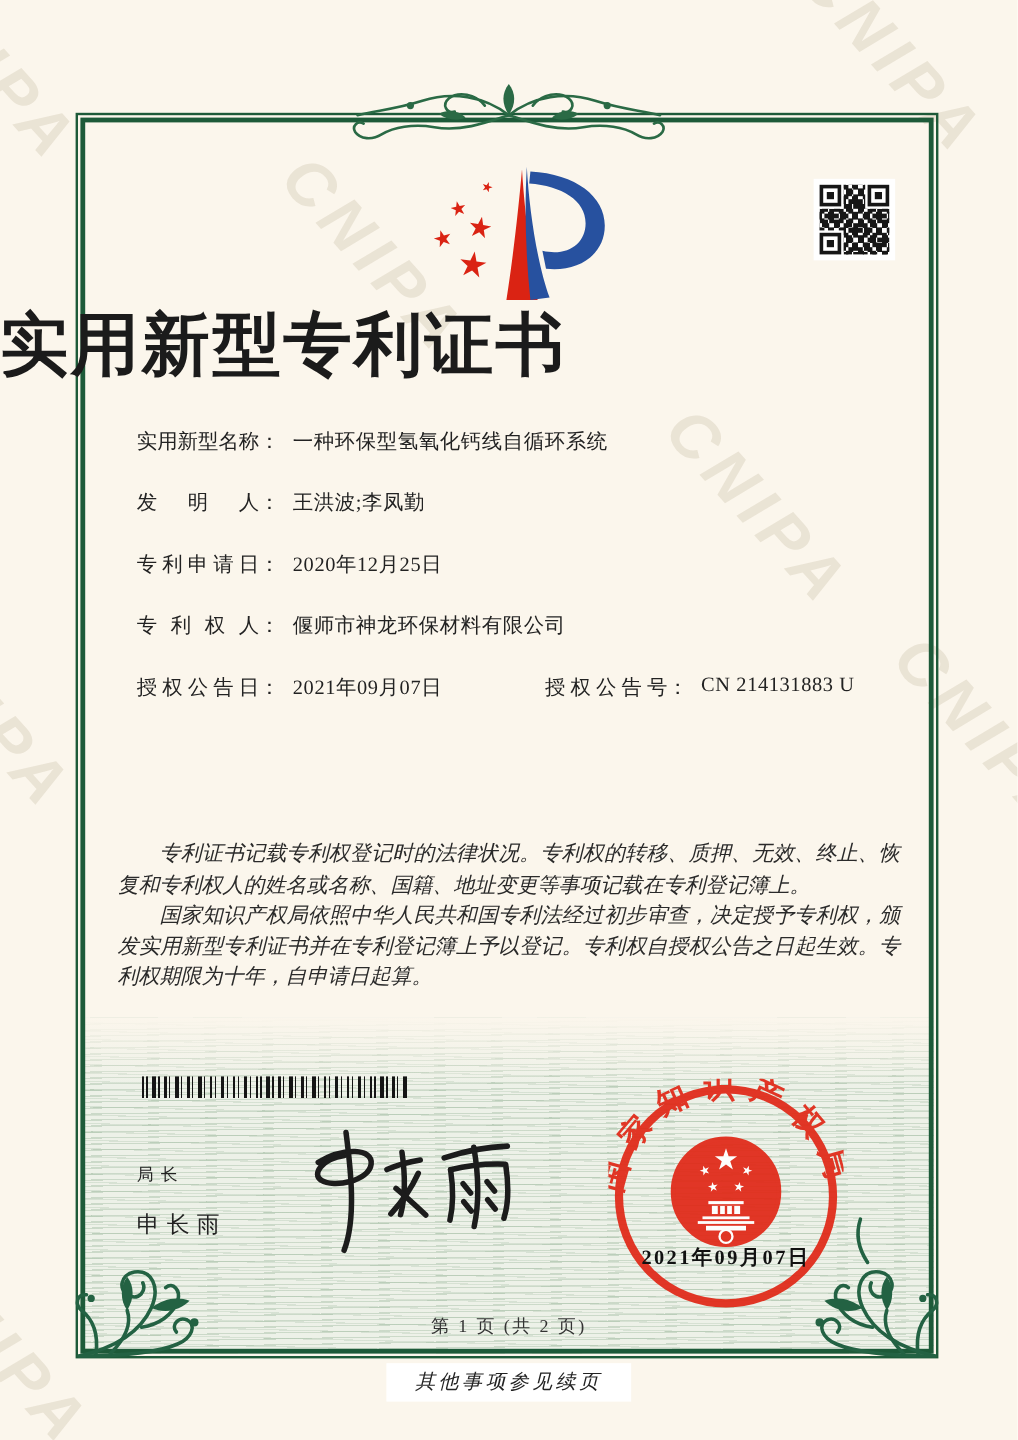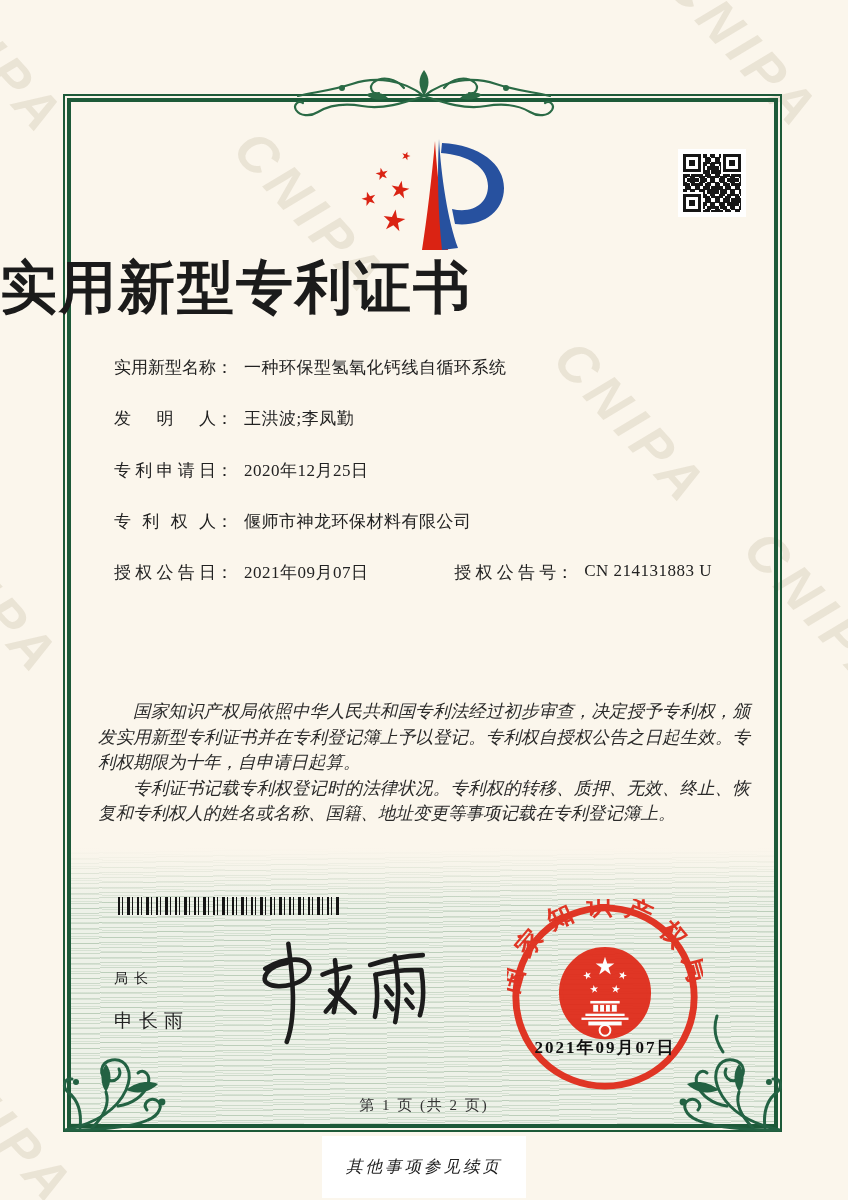--- a/index.html
+++ b/index.html
@@ -80,21 +80,21 @@
   .seal{position:absolute; left:507px; top:899px; width:196px; height:196px;}
   .seal-date{
     position:absolute; left:505px; top:1036px; width:200px; text-align:center;
     font-size:17px; letter-spacing:2px; color:#111; font-weight:700;
   }
   .page-num{position:absolute; left:0; right:0; top:1096px; text-align:center; font-size:15px; letter-spacing:2px; color:#333;}
   .note{
     position:absolute; left:0; right:0; top:1136px; text-align:center;
   }
   .note span{
-    display:inline-block; background:#fff; padding:20px 24px;
+    display:inline-block; background:#fff; padding:5px 24px;
     font-size:16.5px; font-style:italic; letter-spacing:3px; color:#222;
   }
 </style>
 </head>
 <body>
 
 <div class="page">
 
   <div class="wm" style="left:-55px; top:-42px;">CNIPA</div>
   <div class="wm" style="left:700px; top:-48px;">CNIPA</div>
@@ -207,22 +207,22 @@
         <span class="grant-left">
           <span class="flabel">授权公告日</span><span class="fcolon">：</span><span class="fvalue">2021年09月07日</span>
         </span>
         <span>
           <span class="flabel">授权公告号</span><span class="fcolon">：</span><span class="fvalue">CN 214131883 U</span>
         </span>
       </div>
     </div>
 
     <div class="body-text">
+      <p>专利证书记载专利权登记时的法律状况。专利权的转移、质押、无效、终止、恢复和专利权人的姓名或名称、国籍、地址变更等事项记载在专利登记簿上。</p>
       <p>国家知识产权局依照中华人民共和国专利法经过初步审查，决定授予专利权，颁发实用新型专利证书并在专利登记簿上予以登记。专利权自授权公告之日起生效。专利权期限为十年，自申请日起算。</p>
-      <p>专利证书记载专利权登记时的法律状况。专利权的转移、质押、无效、终止、恢复和专利权人的姓名或名称、国籍、地址变更等事项记载在专利登记簿上。</p>
     </div>
 
     <div class="barcode"></div>
 
     <div class="signer-title">局长</div>
     <div class="signer-name">申长雨</div>
 
     <svg class="signature" width="205" height="112" viewBox="0 0 205 112">
       <g fill="none" stroke="#1c1c1c" stroke-width="4.6" stroke-linecap="round" stroke-linejoin="round">
         <path d="M28,32 C50,20 74,22 72,35 C70,49 40,54 30,47 C22,42 31,29 50,27"></path>

